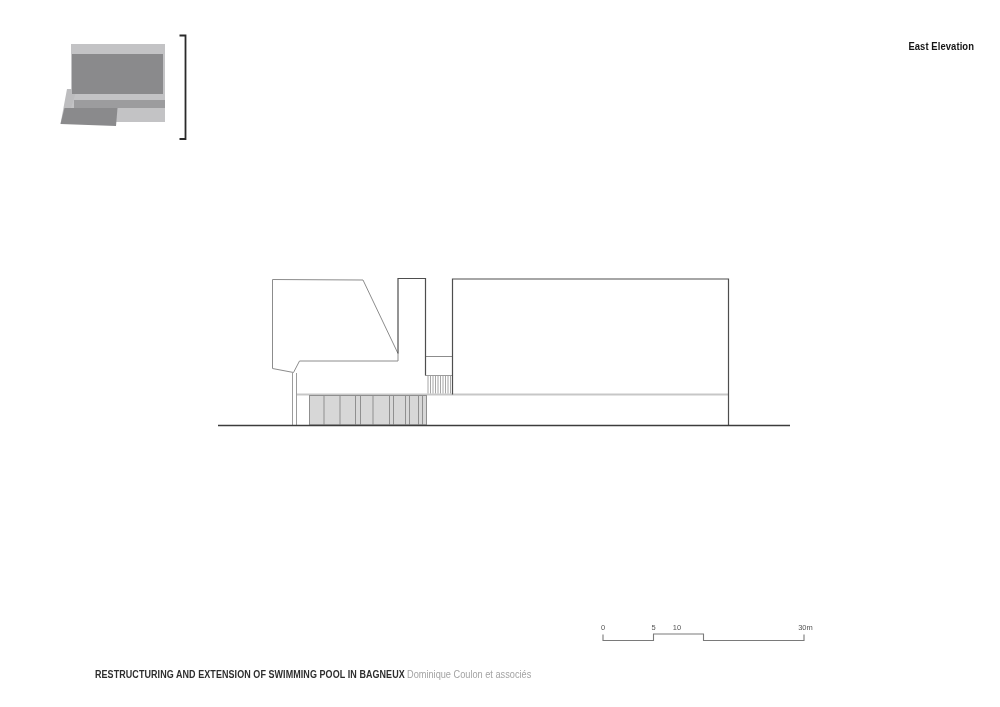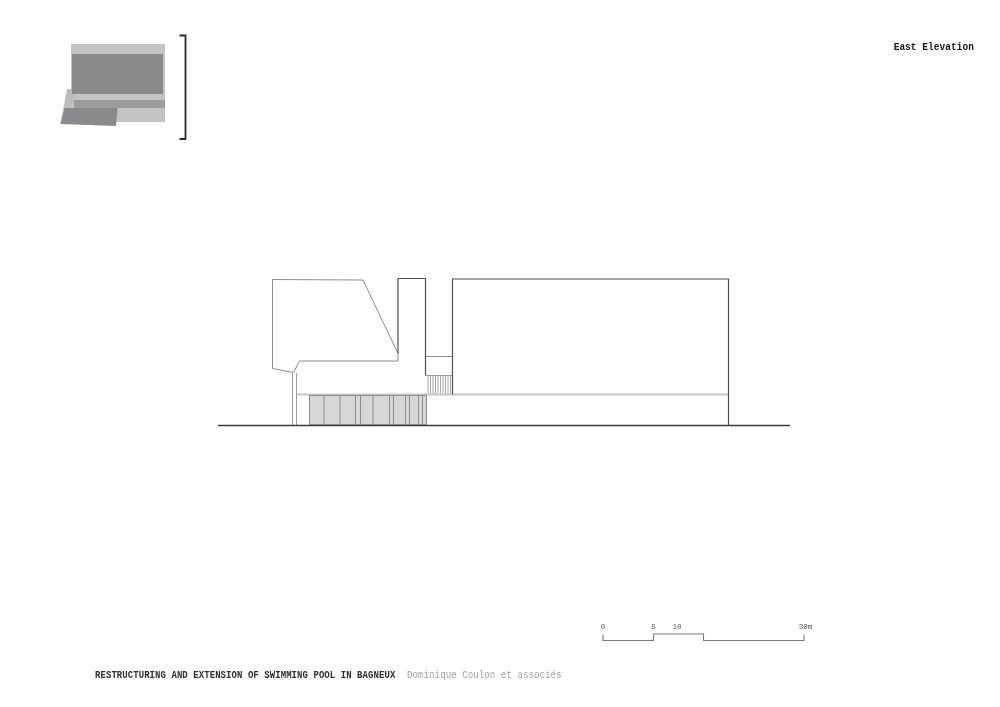--- a/index.html
+++ b/index.html
@@ -1,17 +1,17 @@
 <!DOCTYPE html>
 <html><head>
 <meta charset="utf-8">
 <style>
   html,body{margin:0;padding:0;background:#ffffff;}
   .page{position:relative;width:1000px;height:707px;background:#ffffff;overflow:hidden;
-        font-family:Liberation Mono, monospace;}
+        font-family:Liberation Sans, sans-serif;}
   svg.layer{position:absolute;left:0;top:0;width:1000px;height:707px;display:block;}
   .east-label{position:absolute;top:40px;right:26px;font-size:11.5px;font-weight:700;
               color:#141414;white-space:nowrap;transform:scaleX(0.82);transform-origin:right center;
               letter-spacing:0.1px;}
   .footer-title{position:absolute;left:95px;top:668px;font-size:11.5px;font-weight:700;
                 color:#2e2e2e;white-space:nowrap;display:inline-block;
                 transform:scaleX(0.78);transform-origin:left center;letter-spacing:0.1px;}
   .footer-credit{position:absolute;left:407px;top:668px;font-size:11.5px;font-weight:400;
                  color:#a3a3a3;white-space:nowrap;display:inline-block;
                  transform:scaleX(0.80);transform-origin:left center;}

